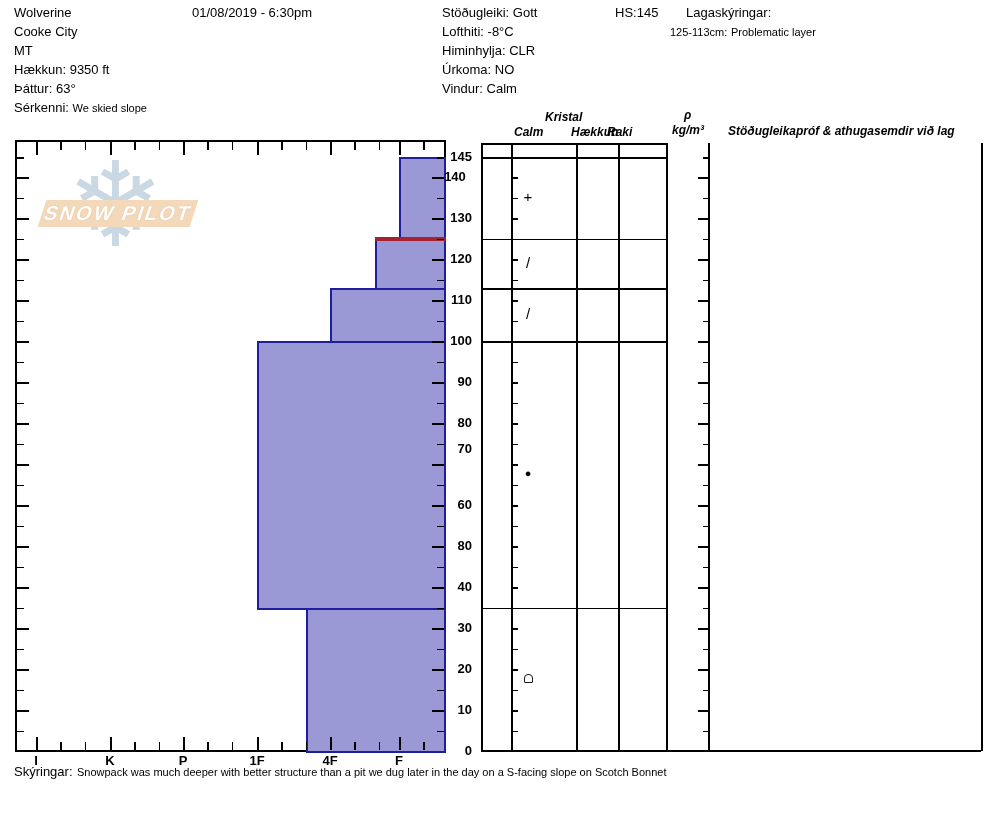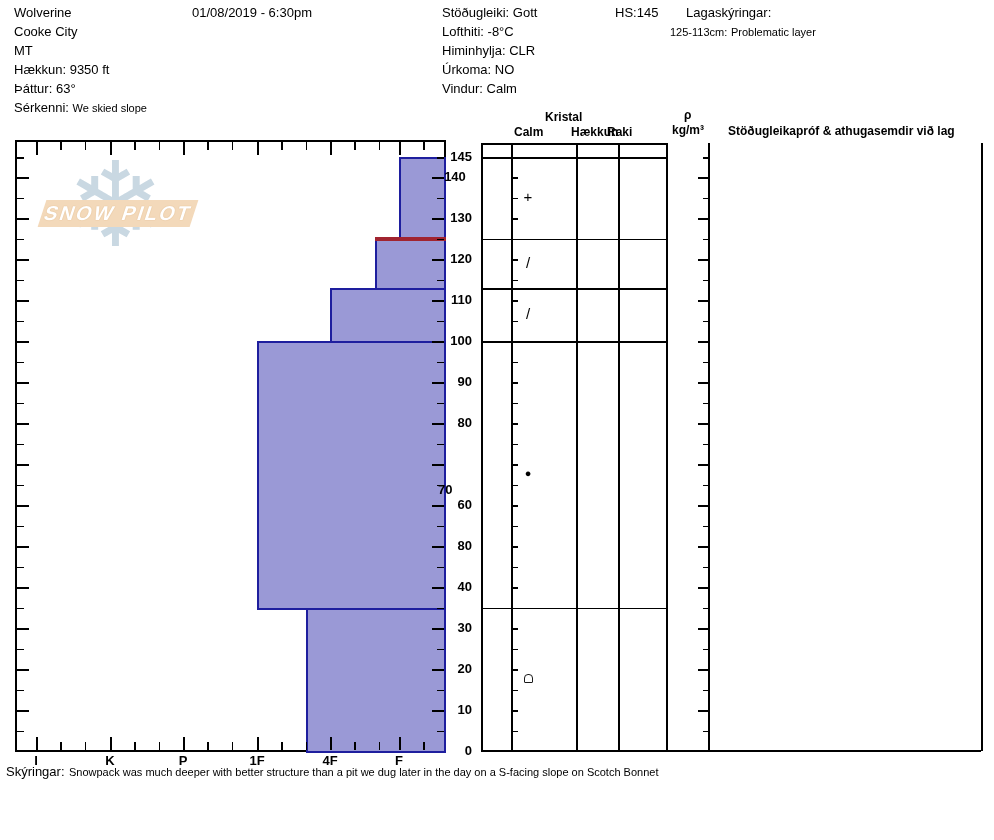--- a/index.html
+++ b/index.html
@@ -4,35 +4,35 @@
 <style>
   html,body{margin:0;padding:0;background:#fff;}
   .page{position:relative;width:994px;height:840px;background:#fff;overflow:hidden;
         font-family:"Liberation Sans",sans-serif;color:#000;}
   .abs{position:absolute;}
   .row{position:absolute;white-space:nowrap;font-size:13px;line-height:19px;}
   .b{font-weight:normal;}
   .sm{font-size:11px;}
   .hcol{position:absolute;top:3px;}
   .hcol div{height:19px;line-height:19px;font-size:13px;white-space:nowrap;}
-  .panel-label{position:absolute;font-size:12px;font-weight:bold;white-space:nowrap;}
+  .panel-label{position:absolute;font-size:12px;font-weight:bold;white-space:nowrap;font-style:italic;}
   .logo{position:absolute;left:38px;top:150px;width:170px;height:130px;}
   .flake{position:absolute;left:28px;top:-4px;font-size:118px;color:#c9d8e2;line-height:118px;}
   .banner{position:absolute;left:4px;top:50px;width:152px;height:27px;background:#f3d9ba;
           transform:skewX(-18deg);text-align:center;line-height:27px;
           font-size:20px;font-weight:bold;letter-spacing:2px;color:#fff;
           text-shadow:0 0 1px #e3bd8f, 0 0 1px #e3bd8f;}
   .bar{position:absolute;box-sizing:border-box;border:2px solid #1e1e9e;}
   .tick{position:absolute;background:#000;}
   .gline{position:absolute;background:#000;}
   .axlab{position:absolute;font-weight:bold;font-size:13px;}
   .sym{position:absolute;font-size:15px;line-height:16px;text-align:center;}
   .cupsym{position:absolute;box-sizing:border-box;border:1.4px solid #1a1a1a;
           border-radius:4px 4px 1px 1px;width:9px;height:9px;background:transparent;}
-  .footer{position:absolute;left:6px;top:762px;white-space:nowrap;}
+  .footer{position:absolute;left:14px;top:762px;white-space:nowrap;}
 </style>
 </head>
 <body>
 
 <div class="page">
 
   <div class="hcol" style="left:14px;">
     <div>Wolverine</div>
     <div>Cooke City</div>
     <div>MT</div>
@@ -232,21 +232,21 @@
       <div class="tick" style="left: 423.3px; top: 742px; width: 1.5px; height: 8px;"></div>
       <div class="tick" style="left: 423.3px; top: 142px; width: 1.5px; height: 8px;"></div>
       <div class="axlab" style="left: 438px; top: 149px; width: 34px; text-align: right;">145</div>
       <div class="axlab" style="left: 438px; top: 169.483px; width: 34px; text-align: center;">140</div>
       <div class="axlab" style="left: 438px; top: 210.448px; width: 34px; text-align: right;">130</div>
       <div class="axlab" style="left: 438px; top: 251.414px; width: 34px; text-align: right;">120</div>
       <div class="axlab" style="left: 438px; top: 292.379px; width: 34px; text-align: right;">110</div>
       <div class="axlab" style="left: 438px; top: 333.345px; width: 34px; text-align: right;">100</div>
       <div class="axlab" style="left: 438px; top: 374.31px; width: 34px; text-align: right;">90</div>
       <div class="axlab" style="left: 438px; top: 415.276px; width: 34px; text-align: right;">80</div>
-      <div class="axlab" style="left: 438px; top: 482px; width: 34px; ">70</div>
+      <div class="axlab" style="left: 438px; top: 441px; width: 34px; text-align: right;">70</div>
       <div class="axlab" style="left: 438px; top: 497.207px; width: 34px; text-align: right;">60</div>
       <div class="axlab" style="left: 438px; top: 538.172px; width: 34px; text-align: right;">80</div>
       <div class="axlab" style="left: 438px; top: 579.138px; width: 34px; text-align: right;">40</div>
       <div class="axlab" style="left: 438px; top: 620.103px; width: 34px; text-align: right;">30</div>
       <div class="axlab" style="left: 438px; top: 661.069px; width: 34px; text-align: right;">20</div>
       <div class="axlab" style="left: 438px; top: 702.034px; width: 34px; text-align: right;">10</div>
       <div class="axlab" style="left: 438px; top: 743px; width: 34px; text-align: right;">0</div>
       <div class="axlab" style="left: 16px; top: 753px; width: 40px; text-align: center;">I</div>
       <div class="axlab" style="left: 90px; top: 753px; width: 40px; text-align: center;">K</div>
       <div class="axlab" style="left: 163px; top: 753px; width: 40px; text-align: center;">P</div>

